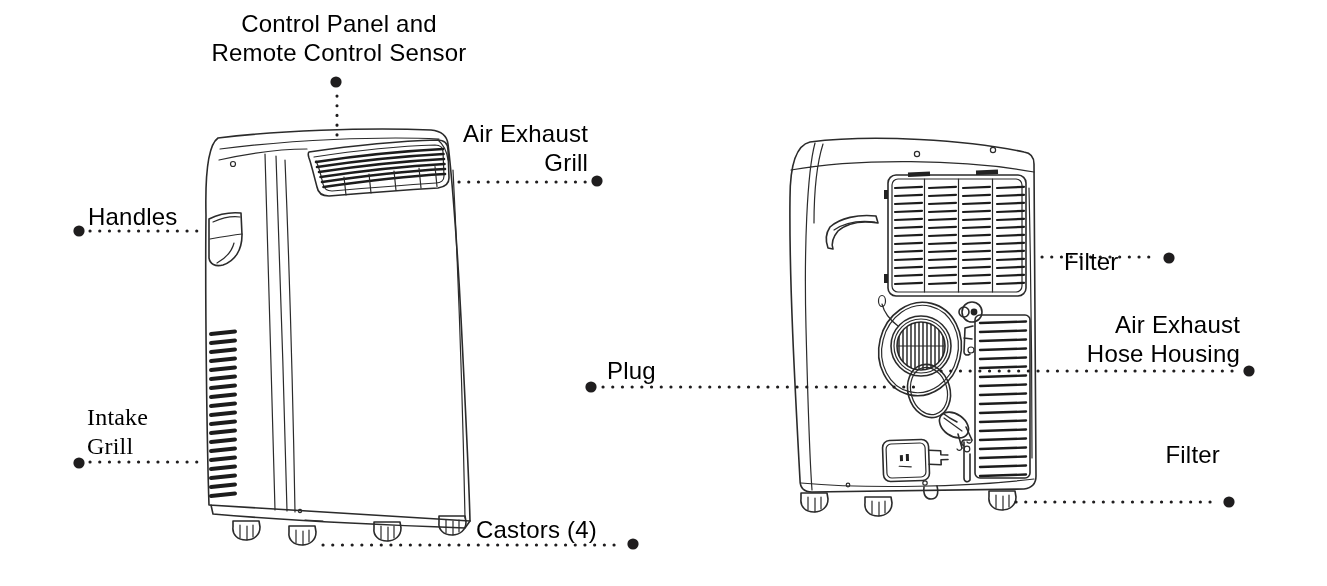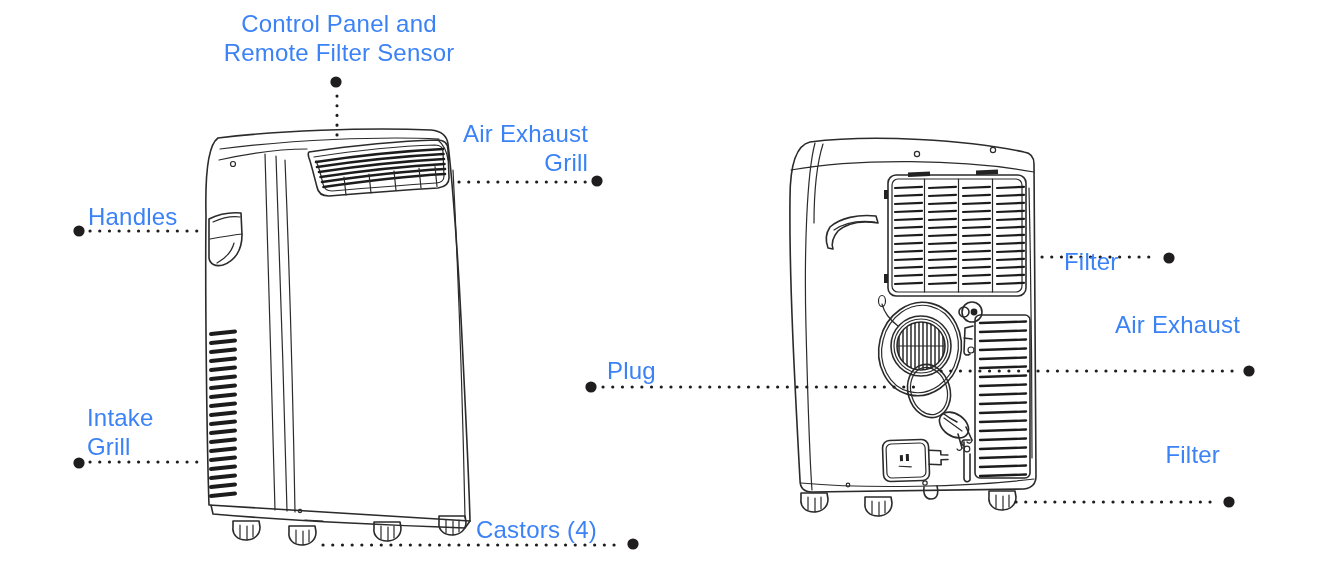--- a/index.html
+++ b/index.html
@@ -6,21 +6,21 @@
   #canvas{
     position:relative;width:1327px;height:586px;background:#ffffff;overflow:hidden;
     font-family:"Liberation Sans", sans-serif;
   }
   svg{display:block;}
   .unit-svg{position:absolute;}
   #leader-overlay{position:absolute;left:0;top:0;pointer-events:none;}
   .dots{stroke:#1f1d1e;stroke-width:3.1;stroke-linecap:round;stroke-dasharray:.1 9.6;fill:none;}
   .dotend{fill:#1f1d1e;stroke:none;}
   .lbl{
-    position:absolute;color:#3b82f6;font-size:24px;line-height:29px;
+    position:absolute;color:#000000;font-size:24px;line-height:29px;
     letter-spacing:.2px;white-space:nowrap;
   }
   .lbl .ln{display:block;}
   .t-center{text-align:center;}
   .t-right{text-align:right;}
   
   .st{stroke:#2b2b2b;fill:none;stroke-width:1.6;stroke-linecap:round;stroke-linejoin:round;}
   .thin{stroke-width:1.2;}
   .slat{stroke:#1c1c1c;fill:none;stroke-linecap:round;}
   .fill-dk{fill:#222;stroke:none;}
@@ -198,50 +198,51 @@
 
     <line class="dots" x1="941" y1="371" x2="1237" y2="371"></line>
     <circle class="dotend" cx="1249" cy="371" r="5.6"></circle>
 
     <line class="dots" x1="1016" y1="502" x2="1217" y2="502"></line>
     <circle class="dotend" cx="1229" cy="502" r="5.6"></circle>
   </svg>
 
   <div class="lbl t-center" style="left:193px;top:9px;width:292px;">
     <span class="ln">Control Panel and</span>
-    <span class="ln">Remote Filter Sensor</span>
+    <span class="ln">Remote Control Sensor</span>
   </div>
 
   <div class="lbl t-right" style="left:455px;top:119px;width:133px;">
     <span class="ln">Air Exhaust</span>
     <span class="ln">Grill</span>
   </div>
 
   <div class="lbl" style="left:88px;top:202px;">
     <span class="ln">Handles</span>
   </div>
 
-  <div class="lbl" style="left:87px;top:403px;">
+  <div class="lbl" style="left:87px;top:403px;font-family:Liberation Serif, serif;">
     <span class="ln">Intake</span>
     <span class="ln">Grill</span>
   </div>
 
   <div class="lbl" style="left:476px;top:515px;">
     <span class="ln">Castors (4)</span>
   </div>
 
   <div class="lbl" style="left:607px;top:356px;text-align:center;">
     <span class="ln">Plug</span>
   </div>
 
   <div class="lbl" style="left:1064px;top:227px;margin-top:20px;">
     <span class="ln">Filter</span>
   </div>
 
   <div class="lbl t-right" style="left:1060px;top:310px;width:180px;">
     <span class="ln">Air Exhaust</span>
+    <span class="ln">Hose Housing</span>
   </div>
 
   <div class="lbl t-right" style="left:1040px;top:440px;width:180px;">
     <span class="ln">Filter</span>
   </div>
 
 </div>
 
 </body></html>

